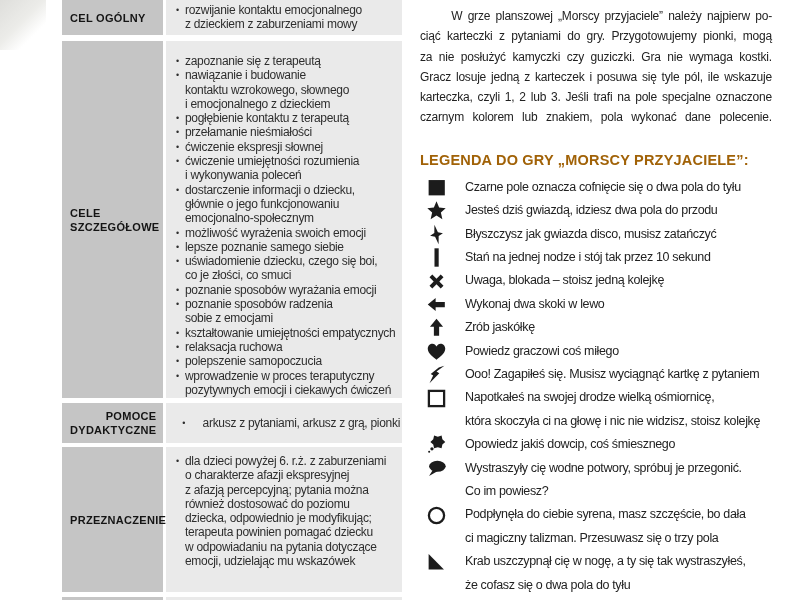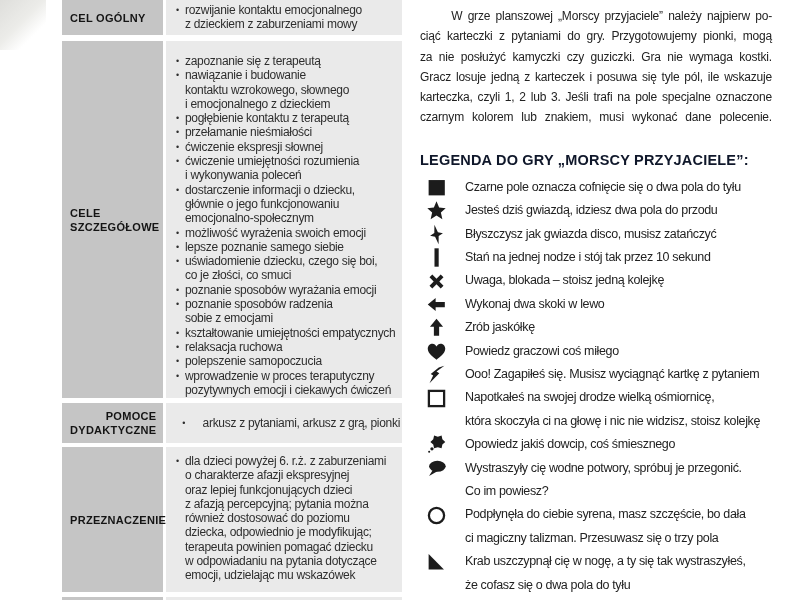--- a/index.html
+++ b/index.html
@@ -39,21 +39,21 @@
   .bline{white-space:nowrap;}
   
   .rcol{position:absolute;left:420px;top:6px;width:352px;color:#222;}
   .pline{
     display:flex;justify-content:space-between;height:20.3px;line-height:20.3px;
     font-size:12px;letter-spacing:-.2px;white-space:nowrap;
   }
   .pline .ind{flex:0 0 26px;width:26px;}
   .legend-title{
     margin-top:23px;font-weight:bold;font-size:14.5px;line-height:18px;
-    letter-spacing:.2px;white-space:nowrap;color:#0f172a;
+    letter-spacing:.2px;white-space:nowrap;color:#a16207;
   }
   .legend-list{margin-top:7px;}
   .lrow{display:flex;align-items:flex-start;}
   .licon{
     flex:0 0 45px;width:45px;box-sizing:border-box;padding-left:6px;height:23.4px;
     display:flex;align-items:center;
   }
   .licon svg{display:block;}
   .ltext{flex:1;font-size:12.5px;line-height:23.4px;letter-spacing:-.35px;}
   .lline{white-space:nowrap;}
@@ -200,21 +200,20 @@
         </div>
       </div>
       <div class="trow trow4">
         <div class="cl">PRZEZNACZENIE</div>
         <div class="cc">
           <div class="bullet-item">
             <span class="bdot">•</span>
             <div class="btext">
               <div class="bline">dla dzieci powyżej 6. r.ż. z zaburzeniami</div>
               <div class="bline">o charakterze afazji ekspresyjnej</div>
-              <div class="bline">oraz lepiej funkcjonujących dzieci</div>
               <div class="bline">z afazją percepcyjną; pytania można</div>
               <div class="bline">również dostosować do poziomu</div>
               <div class="bline">dziecka, odpowiednio je modyfikując;</div>
               <div class="bline">terapeuta powinien pomagać dziecku</div>
               <div class="bline">w odpowiadaniu na pytania dotyczące</div>
               <div class="bline">emocji, udzielając mu wskazówek</div>
             </div>
           </div>
         </div>
       </div>
@@ -286,21 +285,21 @@
           <span>na</span>
           <span>pole</span>
           <span>specjalne</span>
           <span>oznaczone</span>
         </div>
         <div class="pline">
           <span>czarnym</span>
           <span>kolorem</span>
           <span>lub</span>
           <span>znakiem,</span>
-          <span>musi</span>
+          <span>pola</span>
           <span>wykonać</span>
           <span>dane</span>
           <span>polecenie.</span>
         </div>
       </div>
     <div class="legend-title">LEGENDA DO GRY „MORSCY PRZYJACIELE”:</div>
     <div class="legend-list">
         <div class="lrow">
           <span class="licon">
             <svg width="21" height="21" viewBox="0 0 24 24" fill="#1c1c1c" xmlns="http://www.w3.org/2000/svg">

